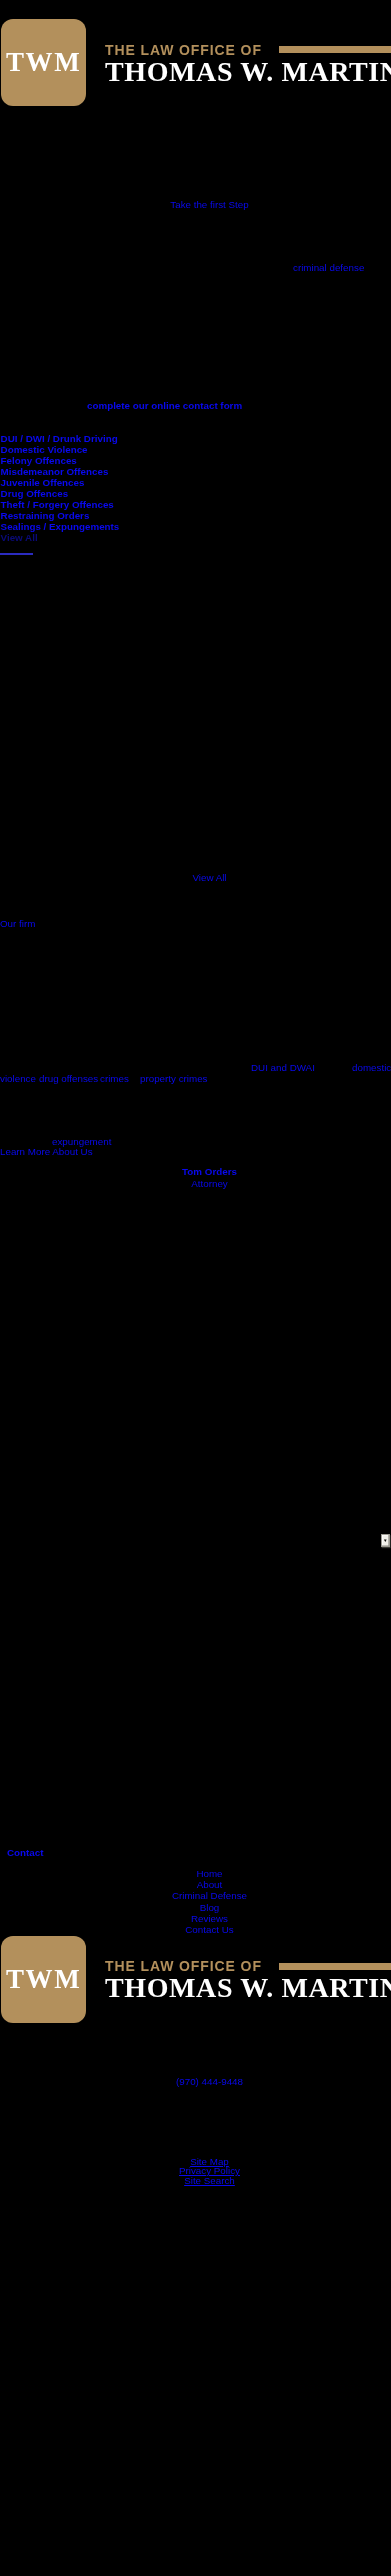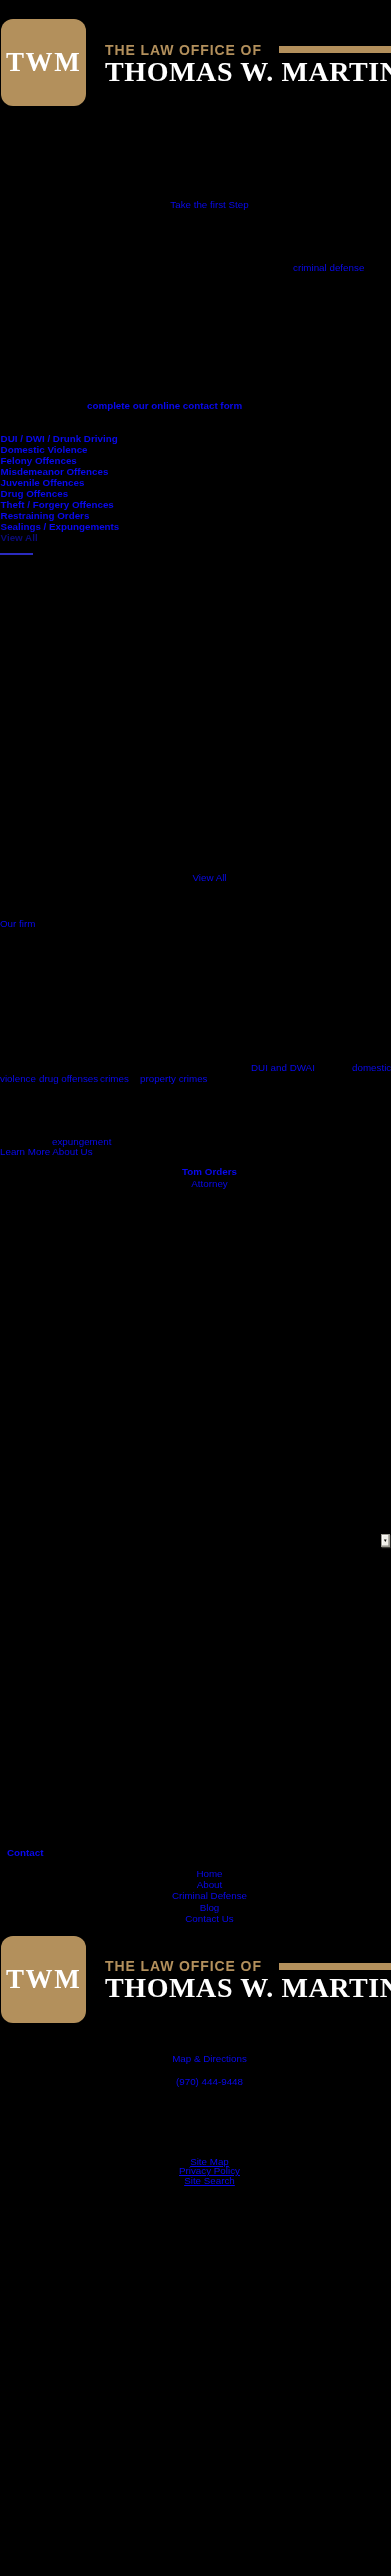--- a/index.html
+++ b/index.html
@@ -140,33 +140,31 @@
     <span>▼</span>
   </div>
 
   <span class="abs lnk b contact-heading">Contact</span>
 
   <div class="abs center-row footer-nav">
     <span class="item lnk">Home</span>
     <span class="item lnk">About</span>
     <span class="item lnk">Criminal Defense</span>
     <span class="item lnk">Blog</span>
+    <span class="item lnk">Reviews</span>
     <span class="item lnk">Contact Us</span>
   </div>
 
   <div class="abs logo-square ftr-square">
     <span>TWM</span>
   </div>
   <div class="abs logo-tagline ftr-tagline">THE LAW OFFICE OF</div>
   <div class="abs logo-bar ftr-bar"></div>
   <div class="abs logo-name ftr-name">THOMAS W. MARTIN</div>
 
-  <div class="abs center-row map-link">
-    <span class="lnk">Map &amp; Directions</span>
-  </div>
   <div class="abs center-row phone-link">
     <span class="lnk">(970) 444-9448</span>
   </div>
 
   <div class="abs center-row legal">
     <span class="item lnk u">Site Map</span>
     <span class="item lnk u">Privacy Policy</span>
     <span class="item lnk u">Site Search</span>
   </div>
 

